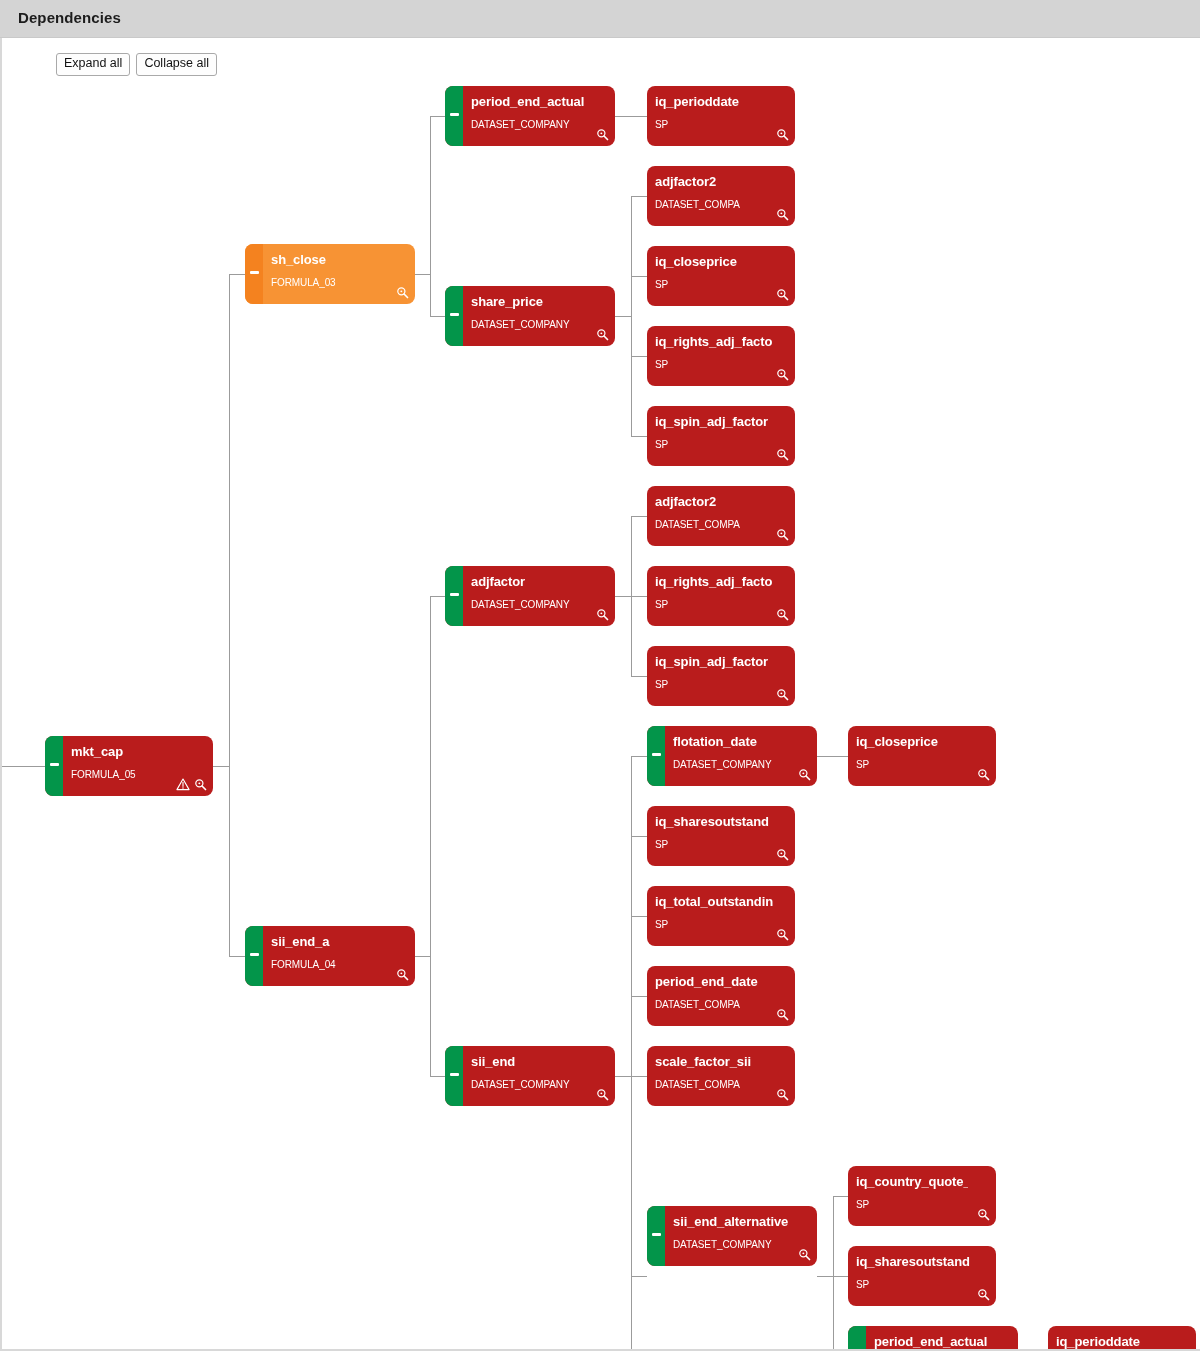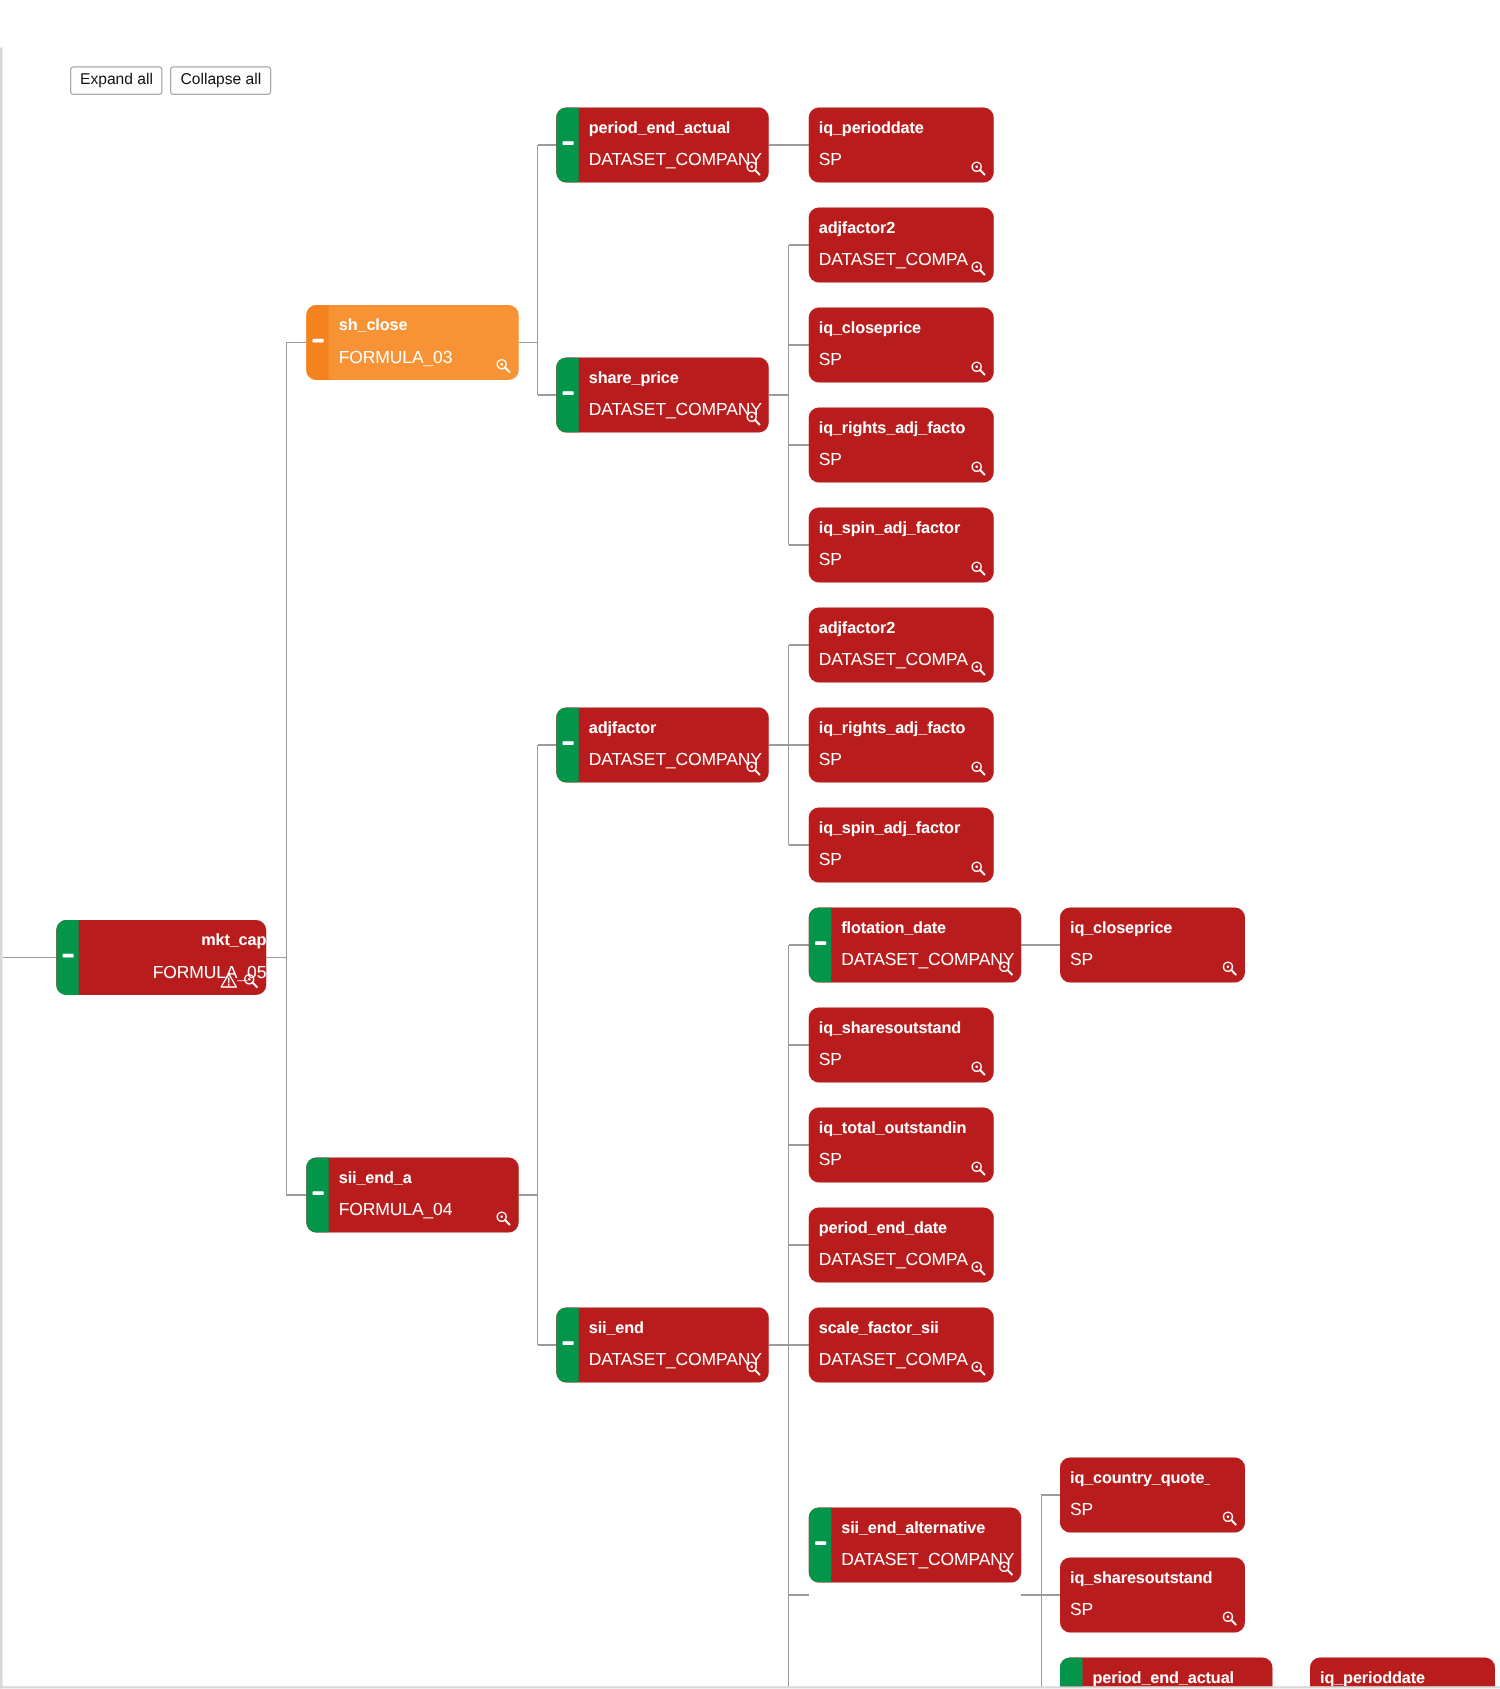--- a/index.html
+++ b/index.html
@@ -104,21 +104,21 @@
     top: 8px;
     font-size: 13px;
     font-weight: bold;
     white-space: nowrap;
     overflow: hidden;
     letter-spacing: -0.1px;
   }
   .node .l2 {
     position: absolute;
     top: 33px;
-    font-size: 14px;
+    font-size: 10px;
     white-space: nowrap;
     overflow: hidden;
     letter-spacing: -0.1px;
   }
   .node.parent .l1, .node.parent .l2 { left: 26px; }
   .node.leaf   .l1, .node.leaf   .l2 { left: 8px; }
 
   .node .icons {
     position: absolute;
     right: 6px; bottom: 5px;
@@ -126,20 +126,23 @@
     align-items: center;
     gap: 4px;
   }
   .node .icons svg { display: block; }
 </style>
 </head>
 <body>
 
 <div id="app">
 
+  <div class="titlebar">
+    <div class="title">Dependencies</div>
+  </div>
 
   <div class="canvas">
 
     <div class="toolbar">
       <button class="tbtn">Expand all</button>
       <button class="tbtn">Collapse all</button>
     </div>
 
     <div class="graph">
       <svg class="edges" width="1200" height="1313" viewBox="0 0 1200 1313">
@@ -185,21 +188,21 @@
           <line x1="831" y1="1158" x2="846" y2="1158" stroke="#9b9b9b" stroke-width="1" shape-rendering="crispEdges"></line>
           <line x1="831" y1="1238" x2="846" y2="1238" stroke="#9b9b9b" stroke-width="1" shape-rendering="crispEdges"></line>
           <line x1="831" y1="1318" x2="846" y2="1318" stroke="#9b9b9b" stroke-width="1" shape-rendering="crispEdges"></line>
           <line x1="1016" y1="1318" x2="1031" y2="1318" stroke="#9b9b9b" stroke-width="1" shape-rendering="crispEdges"></line>
           <line x1="1031" y1="1318" x2="1031" y2="1318" stroke="#9b9b9b" stroke-width="1" shape-rendering="crispEdges"></line>
           <line x1="1031" y1="1318" x2="1046" y2="1318" stroke="#9b9b9b" stroke-width="1" shape-rendering="crispEdges"></line>
           <line x1="0" y1="728" x2="43" y2="728" stroke="#9b9b9b" stroke-width="1" shape-rendering="crispEdges"></line>
           <line x1="629" y1="1238" x2="629" y2="1313" stroke="#9b9b9b" stroke-width="1" shape-rendering="crispEdges"></line>
         </svg>
       <div id="node-layer">
-          <div class="node green parent" style="left: 43px; top: 698px; width: 168px; text-align: right;">
+          <div class="node green parent" style="left: 43px; top: 698px; width: 168px;">
             <div class="stripe"></div>
             <div class="toggle"></div>
             <div class="l1" style="width:142px">mkt_cap</div>
             <div class="l2" style="width:142px">FORMULA_05</div>
             <div class="icons">
               <span>
                 <svg width="14" height="13" viewBox="0 0 16 15">
                   <path d="M8 1.2 L15 13.4 L1 13.4 Z" fill="none" stroke="#ffffff" stroke-width="1.3" stroke-linejoin="round"></path>
                   <line x1="8" y1="5.2" x2="8" y2="9.6" stroke="#ffffff" stroke-width="1.3" stroke-linecap="round"></line>
                   <circle cx="8" cy="11.5" r="0.85" fill="#ffffff"></circle>

